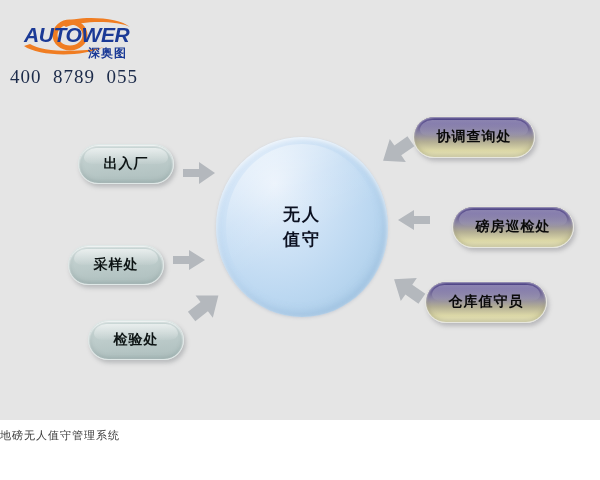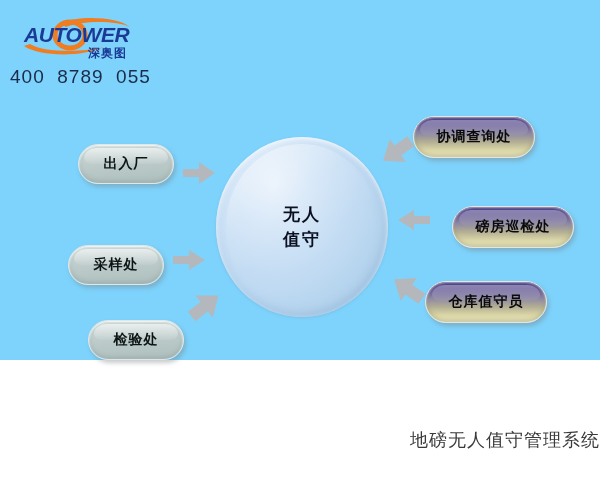--- a/index.html
+++ b/index.html
@@ -6,36 +6,36 @@
 
   html, body {
     width:600px; height:480px;
     background:#ffffff;
     font-family:"Liberation Sans", sans-serif;
     overflow:hidden;
   }
 
   #page {
     position:relative;
-    width:600px; height:360px;
-    background:#7dd3fc;
+    width:600px; height:420px;
+    background:#e5e5e5;
   }
 
   
   #logo-block {
     position:absolute;
     left:14px; top:14px;
     width:140px; height:48px;
   }
   #logo-svg { display:block; }
 
   #phone {
     position:absolute;
     left:10px; top:66px;
-    font-family:Liberation Sans, sans-serif;
+    font-family:Liberation Serif, serif;
     font-size:19px;
     letter-spacing:1px;
     color:#1c2b4a;
     white-space:pre;
   }
 
   
   #center-circle {
     position:absolute;
     left:216px; top:137px;
@@ -145,23 +145,23 @@
   #arrow-l2 { left:186px; top:288px; }
   #arrow-r0 { left:378px; top:133px; }
   #arrow-r1 { left:397px; top:208px; }
   #arrow-r2 { left:389px; top:271px; }
 
   
   #caption {
     position:absolute;
     left:0; top:428px;
     width:600px;
-    text-align:right;
+    text-align:left;
     font-family:Liberation Serif, serif;
-    font-size:18px;
+    font-size:11px;
     letter-spacing:1px;
     color:#3a3a3a;
   }
 </style>
 </head>
 <body>
 
 <div id="page">
 
   <div id="logo-block">

